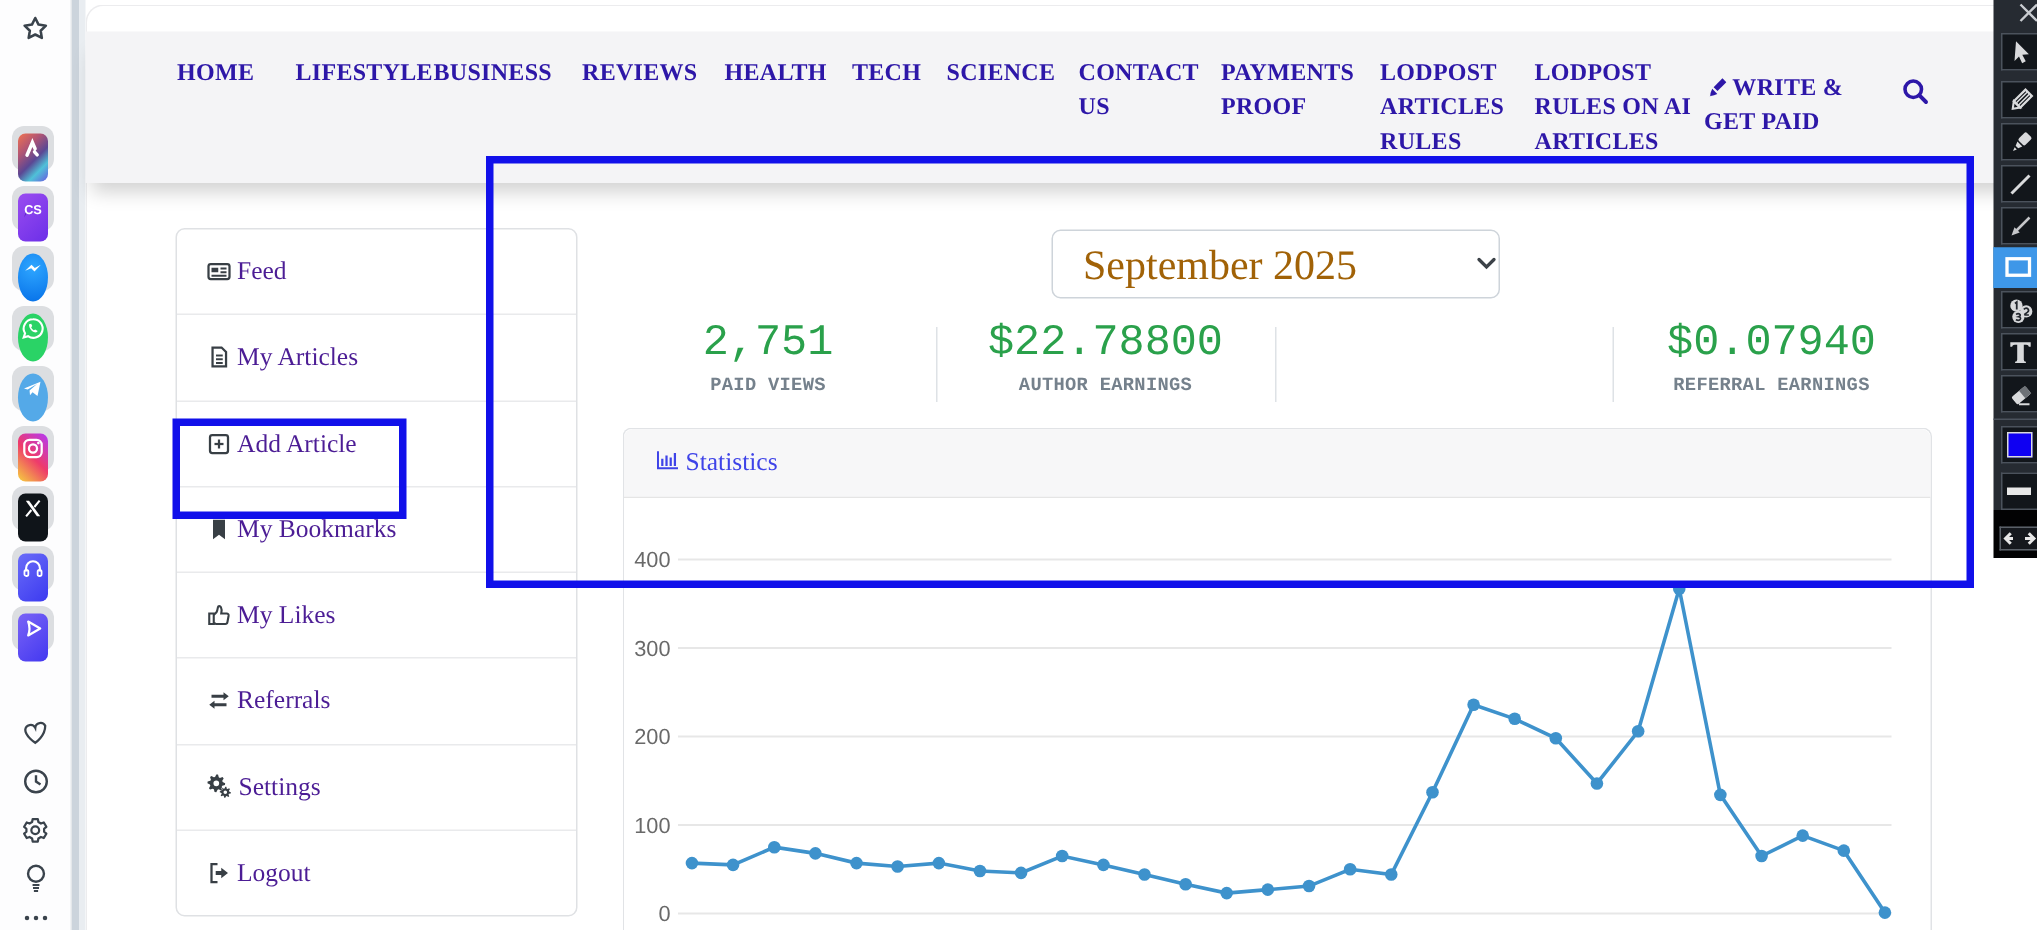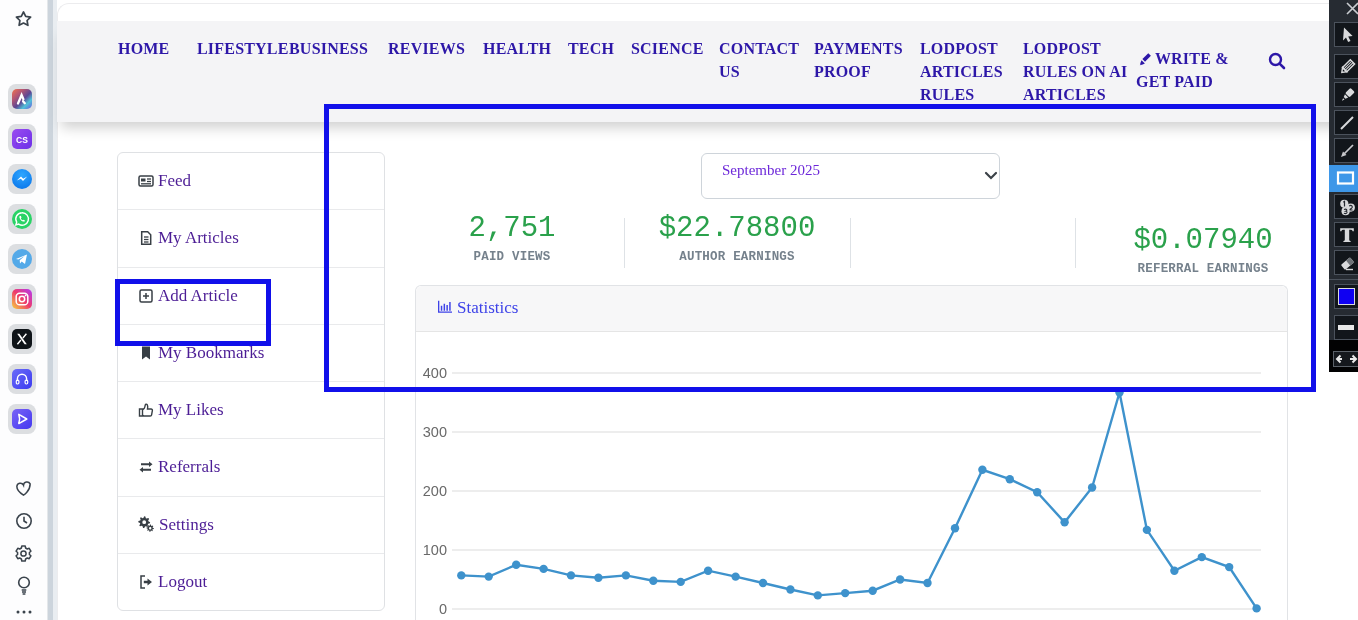--- a/index.html
+++ b/index.html
@@ -24,42 +24,42 @@
     border:1px solid #dfe1e4; border-radius:6px; display:flex; flex-direction:column; }
   .mitem { flex:1; border-bottom:1px solid #e9eaec; display:flex; align-items:center;
     padding-left:20px; font-size:17px; color:#4c1d95; }
   .mitem:last-child { border-bottom:none; }
   .mitem svg { margin-right:4px; flex:none; }
   .mi-blue { color:#1f1fd8; }
 
   
   #sel { left:701px; top:153px; width:299px; height:46px; background:#fff;
     border:1px solid #ced4da; border-radius:6px; }
-  #sel .txt { position:absolute; left:20px; top:8px; font-size:15px; color:#6d28d9; }
+  #sel .txt { position:absolute; left:20px; top:8px; font-size:28px; color:#a16207; }
 
   
   .stat { position:absolute; top:213px; width:210px; text-align:center;font-family:Liberation Mono, monospace; }
   .stat .num { font-size:29px; line-height:32px; color:#2aa14b; }
   .stat .lbl { margin-top:4.5px; font-size:12.5px; font-weight:bold; color:#75818c; letter-spacing:0.2px; }
   .sdiv { position:absolute; top:218px; width:1px; height:50px; background:#dee2e6; }
 
   
   #scard { left:415px; top:285px; width:873px; height:340px; background:#fff;
     border:1px solid #e1e3e6; border-bottom:none; border-radius:6px 6px 0 0; }
   #scardhead { position:absolute; left:0; top:0; width:100%; height:46px; background:#f7f7f8;
     border-bottom:1px solid #e5e5e5; border-radius:6px 6px 0 0; }
   #stitle { position:absolute; left:22px; top:12px; font-size:17px; color:#3e43e8; }
 
   
   .bluerect { border:5px solid #1110ea; }
 
   
   #sidebar { left:0; top:0; width:48px; height:620px; background:#fdfdfe; border-right:1px solid #e4e7ea; }
   .appbox { position:absolute; left:8px; width:28px; height:30px; background:#dcdee1; border-radius:8px; }
-  .appbox .inner { position:absolute; left:4px; top:5px; width:20px; height:20px; border-radius:5px; }
+  .appbox .inner { position:absolute; left:4px; top:5px; width:20px; height:32px; border-radius:5px; }
 
   
   #toolbar { left:1329px; top:0; width:29px; height:340px; background:#262b32; }
   #toolbarblack { left:1329px; top:340px; width:29px; height:32px; background:#020203; }
   .tbtn { position:absolute; left:1334px; width:24px; height:25px; background:#12161b;
     border:1px solid #4b525c; border-right:none; }
   .tbtn svg { position:absolute; left:2px; top:2px; }
 </style>
 </head>
 <body>
@@ -134,21 +134,21 @@
   </div>
 
   <div class="stat" style="left:407px;">
       <div class="num">2,751</div>
       <div class="lbl">PAID VIEWS</div>
     </div>
   <div class="stat" style="left:632px;">
       <div class="num">$22.78800</div>
       <div class="lbl">AUTHOR EARNINGS</div>
     </div>
-  <div class="stat" style="left:1098px;margin-top:12px;">
+  <div class="stat" style="left:1076px;">
       <div class="num">$0.07940</div>
       <div class="lbl">REFERRAL EARNINGS</div>
     </div>
   <div class="sdiv" style="left:624px;"></div>
   <div class="sdiv" style="left:850px;"></div>
   <div class="sdiv" style="left:1075px;"></div>
 
   <div class="abs" id="scard">
     <div id="scardhead"></div>
     <div id="stitle"><svg width="14" height="14" viewBox="0 0 17 15" style="vertical-align:-1px;margin-right:5px;">

